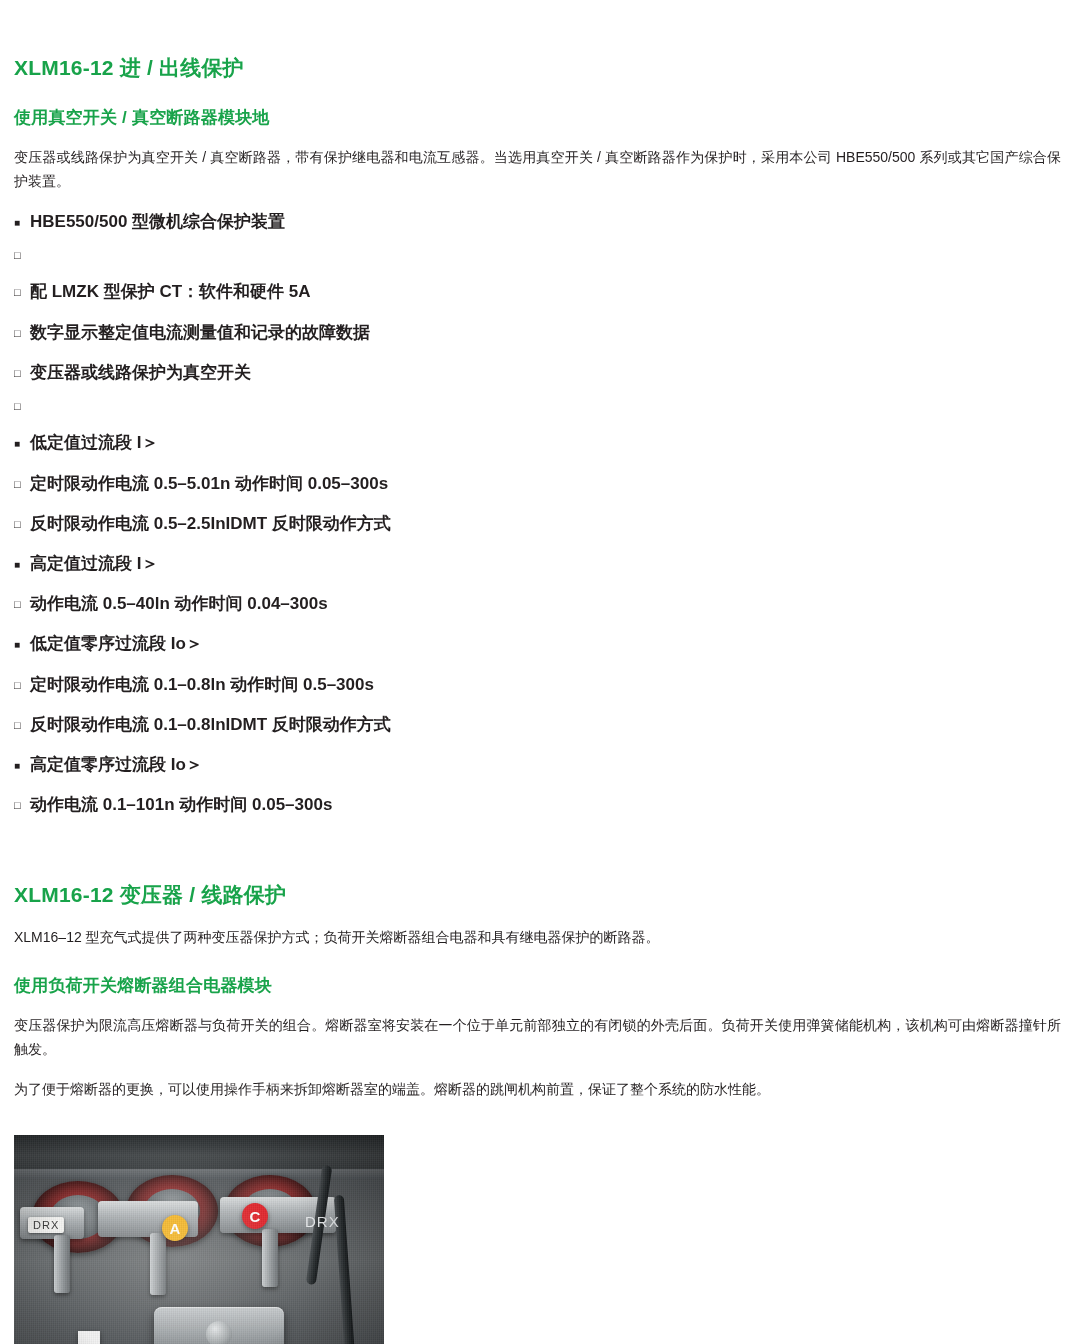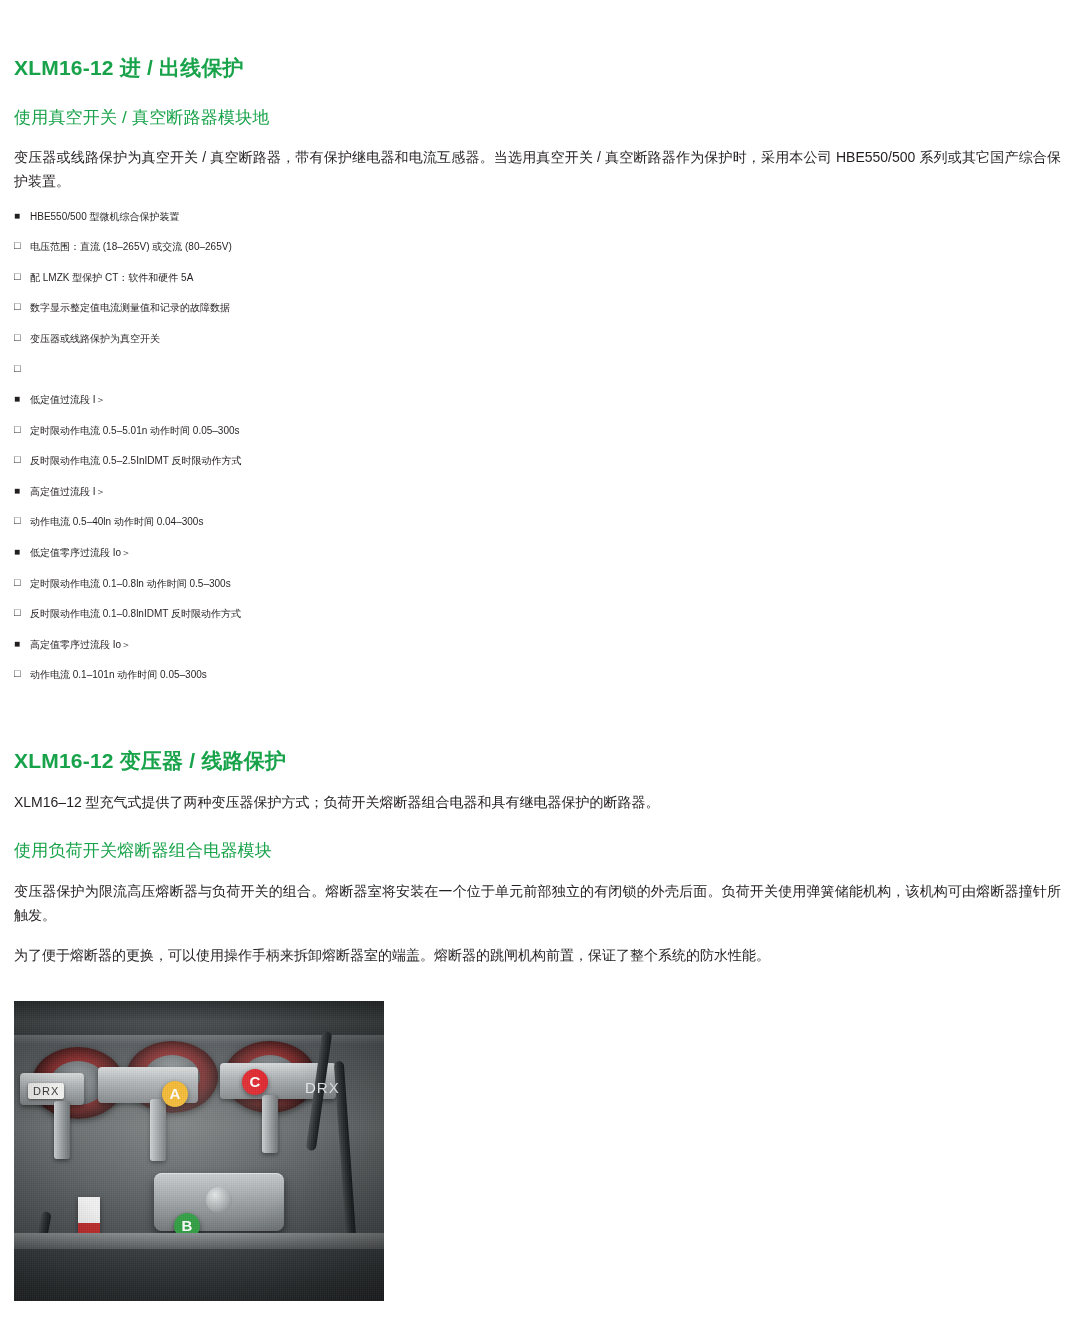--- a/index.html
+++ b/index.html
@@ -29,45 +29,46 @@
     font-size: 21px;
     line-height: 1.3;
     font-weight: 700;
     color: #18a34a;
     margin: 6px 0 0 0;
     letter-spacing: 0.2px;
   }
   h2.sub-title {
     font-size: 17px;
     line-height: 1.3;
-    font-weight: 400;
+    font-weight: 700;
     color: #18a34a;
     margin: 26px 0 0 0;
     letter-spacing: 0.2px;
   }
   p.body-text {
     font-size: 14px;
     line-height: 1.72;
     color: #231f20;
     margin: 16px 0 0 0;
     text-align: justify;
   }
   .spec-list {
     margin: 14px 0 0 0;
     padding: 0;
     list-style: none;
   }
   .spec-list li {
-    font-size: 10px;
+    font-size: 17px;
     line-height: 1.6;
     color: #231f20;
     margin: 0 0 13px 0;
     padding: 0;
     display: flex;
     align-items: baseline;
+    font-weight: bold;
   }
   .bullet {
     display: inline-block;
     width: 16px;
     flex: 0 0 16px;
     font-size: 11px;
     line-height: 1.6;
     color: #231f20;
   }
   .bullet.filled::before {
@@ -259,21 +260,20 @@
 
     <p class="body-text">变压器或线路保护为真空开关 / 真空断路器，带有保护继电器和电流互感器。当选用真空开关 / 真空断路器作为保护时，采用本公司 HBE550/500 系列或其它国产综合保护装置。</p>
 
     <ul class="spec-list">
       <li>
         <span class="bullet filled"></span>
         <span class="li-text">HBE550/500 型微机综合保护装置</span>
       </li>
       <li>
         <span class="bullet hollow"></span>
-        <span class="li-text">电压范围：直流 (18–265V) 或交流 (80–265V)</span>
       </li>
       <li>
         <span class="bullet hollow"></span>
         <span class="li-text">配 LMZK 型保护 CT：软件和硬件 5A</span>
       </li>
       <li>
         <span class="bullet hollow"></span>
         <span class="li-text">数字显示整定值电流测量值和记录的故障数据</span>
       </li>
       <li>

